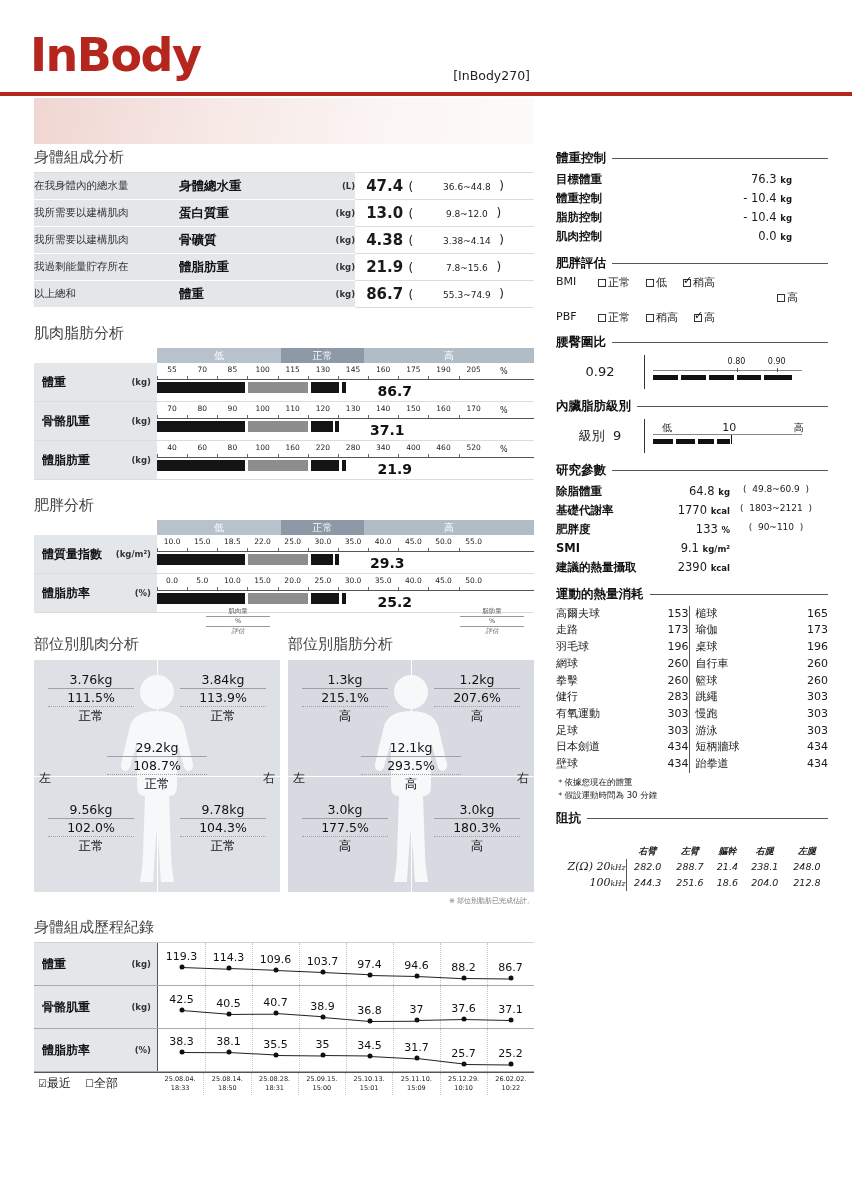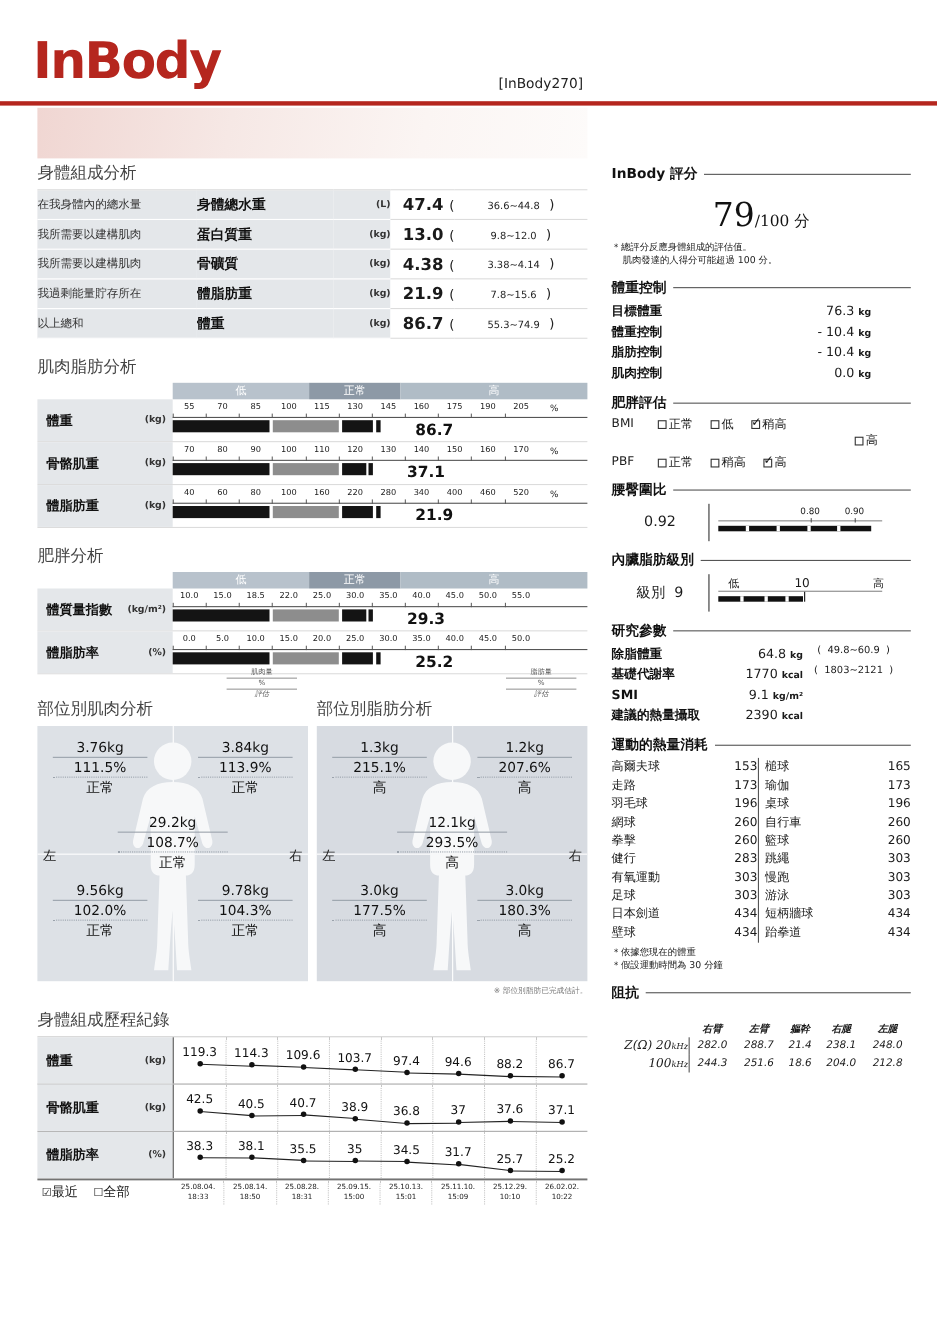--- a/index.html
+++ b/index.html
@@ -733,33 +733,20 @@
               <div>10:22</div>
             </div>
           </div>
       </div>
     </div>
   </div>
 </div>
 
 <div class="col-right">
 
-  <div class="rsec">
-    <div class="rsec-head">
-      <span class="rt">InBody 評分</span>
-      <span class="rl"></span>
-    </div>
-    <div class="score-wrap">
-      <span class="score-n">79</span><span class="score-d">/100 分</span>
-    </div>
-    <div class="score-note">
-      <div>＊總評分反應身體組成的評估值。</div>
-      <div style="padding-left:10px">肌肉發達的人得分可能超過 100 分。</div>
-    </div>
-  </div>
 
   <div class="rsec">
     <div class="rsec-head">
       <span class="rt">體重控制</span>
       <span class="rl"></span>
     </div>
     <div id="wc-rows">
         <div class="kv">
           <span class="k">目標體重</span>
           <span class="v">76.3 <span class="u">kg</span></span>
@@ -865,20 +852,25 @@
     <div id="rp-rows">
         <div class="kv">
           <span class="k">除脂體重</span>
           <span style="width:78px;text-align:right">64.8 <span class="u">kg</span></span>
           <span style="display:inline-block;width:92px;text-align:center;font-size:9px">(&nbsp;&nbsp;49.8~60.9&nbsp;&nbsp;)</span>
         </div>
         <div class="kv">
           <span class="k">基礎代謝率</span>
           <span style="width:78px;text-align:right">1770 <span class="u">kcal</span></span>
           <span style="display:inline-block;width:92px;text-align:center;font-size:9px">(&nbsp;&nbsp;1803~2121&nbsp;&nbsp;)</span>
+        </div>
+        <div class="kv">
+          <span class="k">肥胖度</span>
+          <span style="width:78px;text-align:right">133 <span class="u">%</span></span>
+          <span style="display:inline-block;width:92px;text-align:center;font-size:9px">(&nbsp;&nbsp;90~110&nbsp;&nbsp;)</span>
         </div>
         <div class="kv">
           <span class="k">SMI</span>
           <span style="width:78px;text-align:right">9.1 <span class="u">kg/m²</span></span>
           <span style="display:inline-block;width:92px"></span>
         </div>
         <div class="kv">
           <span class="k">建議的熱量攝取</span>
           <span style="width:78px;text-align:right">2390 <span class="u">kcal</span></span>
           <span style="display:inline-block;width:92px"></span>

